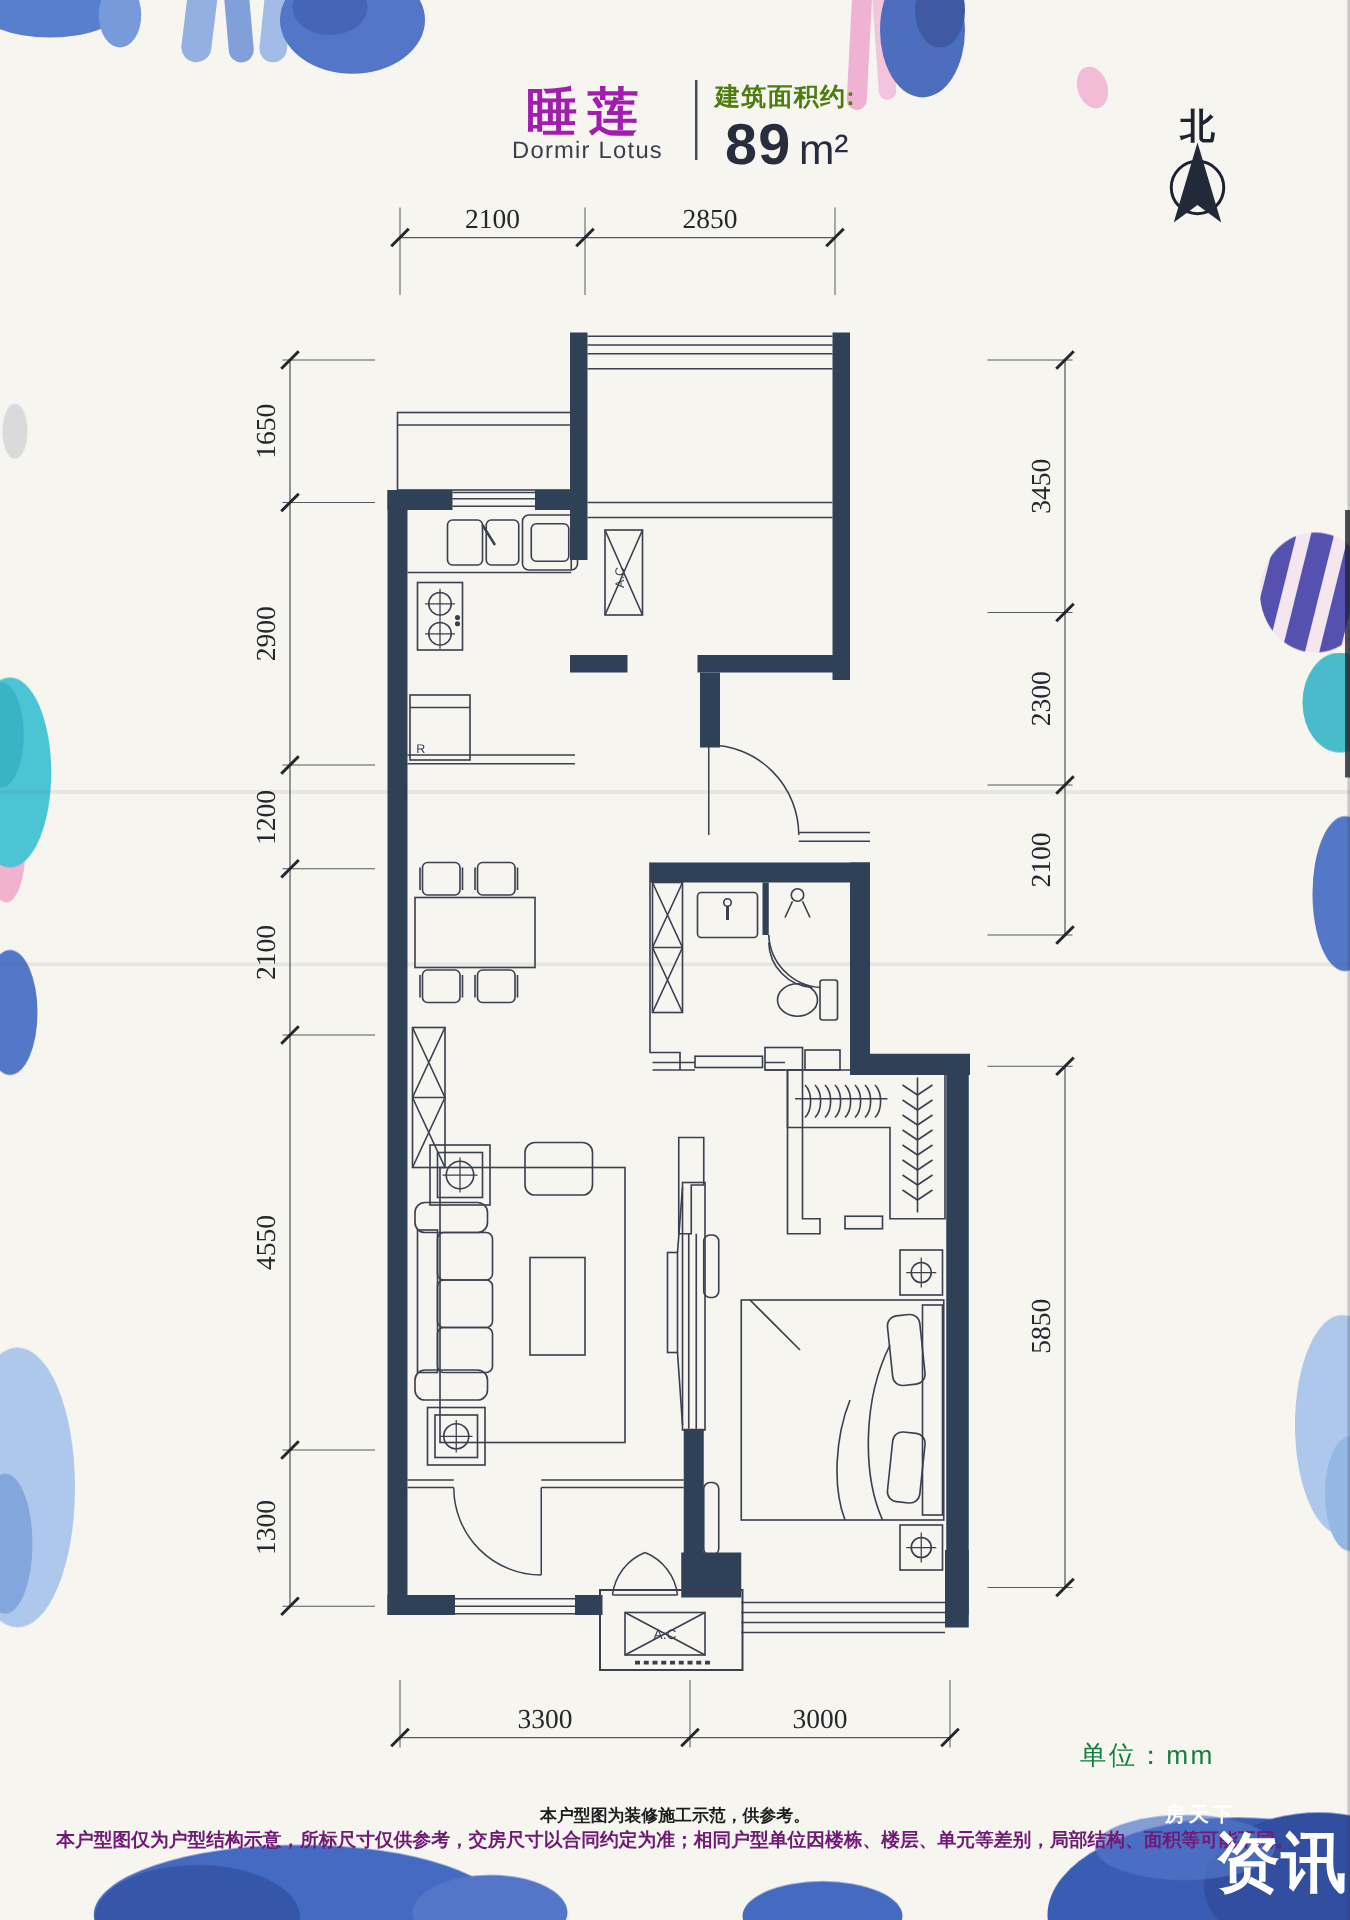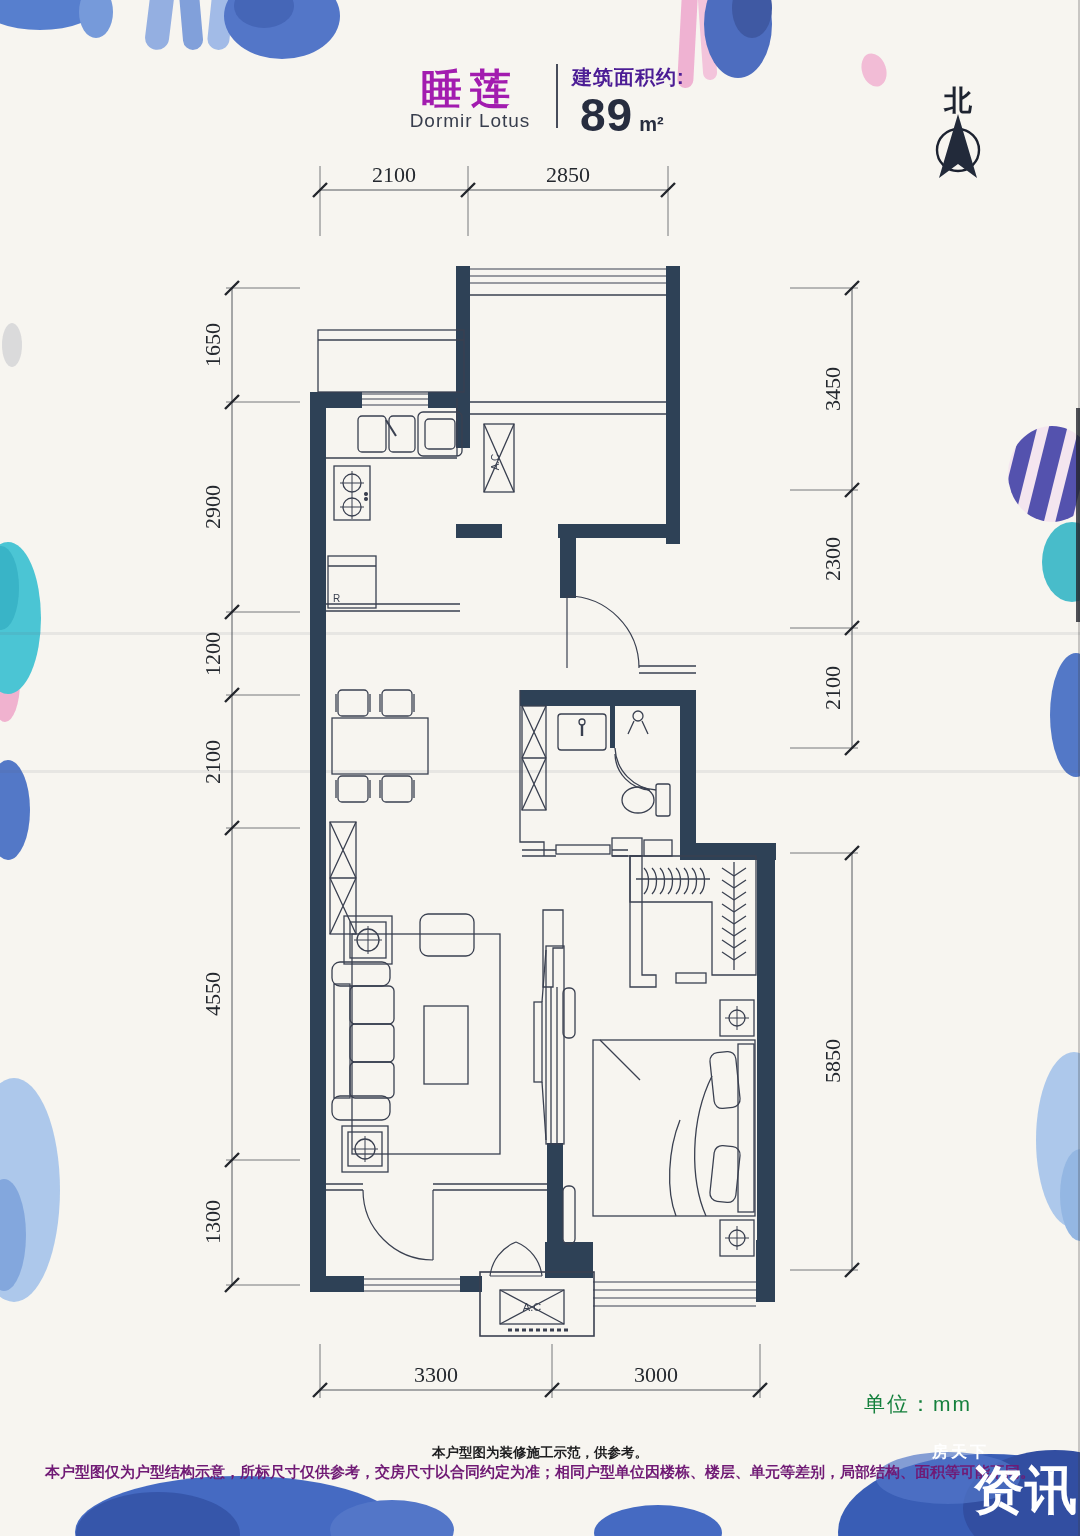--- a/index.html
+++ b/index.html
@@ -11,24 +11,24 @@
   .abs{position:absolute;}
   
   .crease{position:absolute;left:0;width:1080px;height:3px;background:rgba(95,100,115,.10);}
   .edge-right{position:absolute;right:0;top:0;width:2px;height:1536px;background:rgba(60,60,60,.25);}
   .photo-edge{position:absolute;right:0;top:408px;width:4px;height:214px;background:#23262e;opacity:.8;}
   
   .title-cn{left:388px;top:62px;width:164px;text-align:center;font-size:41px;font-weight:700;
             letter-spacing:8px;color:#a21caf;}
   .title-en{left:388px;top:110px;width:164px;text-align:center;font-size:19px;letter-spacing:1px;color:#383e4d;}
   .title-divider{left:556px;top:64px;width:2px;height:64px;background:#474c5a;}
-  .area-label{left:572px;top:64px;font-size:20px;font-weight:700;color:#4c1d95;letter-spacing:1px;}
+  .area-label{left:572px;top:64px;font-size:20px;font-weight:700;color:#4d7c0f;letter-spacing:1px;}
   .area-row{left:580px;top:88px;color:#272d3f;}
   .area-value{font-size:46px;font-weight:600;letter-spacing:1px;}
-  .area-unit{font-size:20px;font-weight:700;margin-left:6px;}
+  .area-unit{font-size:34px;font-weight:400;margin-left:6px;}
   
   #plan{left:0;top:0;}
   
   .unit-label{left:864px;top:1390px;font-size:21px;color:#15803d;letter-spacing:2px;}
   
   .note1{left:40px;top:1444px;width:1000px;text-align:center;font-size:13.5px;font-weight:600;color:#1d1d1f;}
   .note2{left:10px;top:1463px;width:1060px;text-align:center;font-size:15px;font-weight:700;color:#701a75;}
   
   .wm{right:-2px;bottom:2px;width:226px;height:102px;color:#fff;}
   .wm .small{position:absolute;left:76px;top:10px;font-size:16px;font-weight:700;letter-spacing:3px;}

